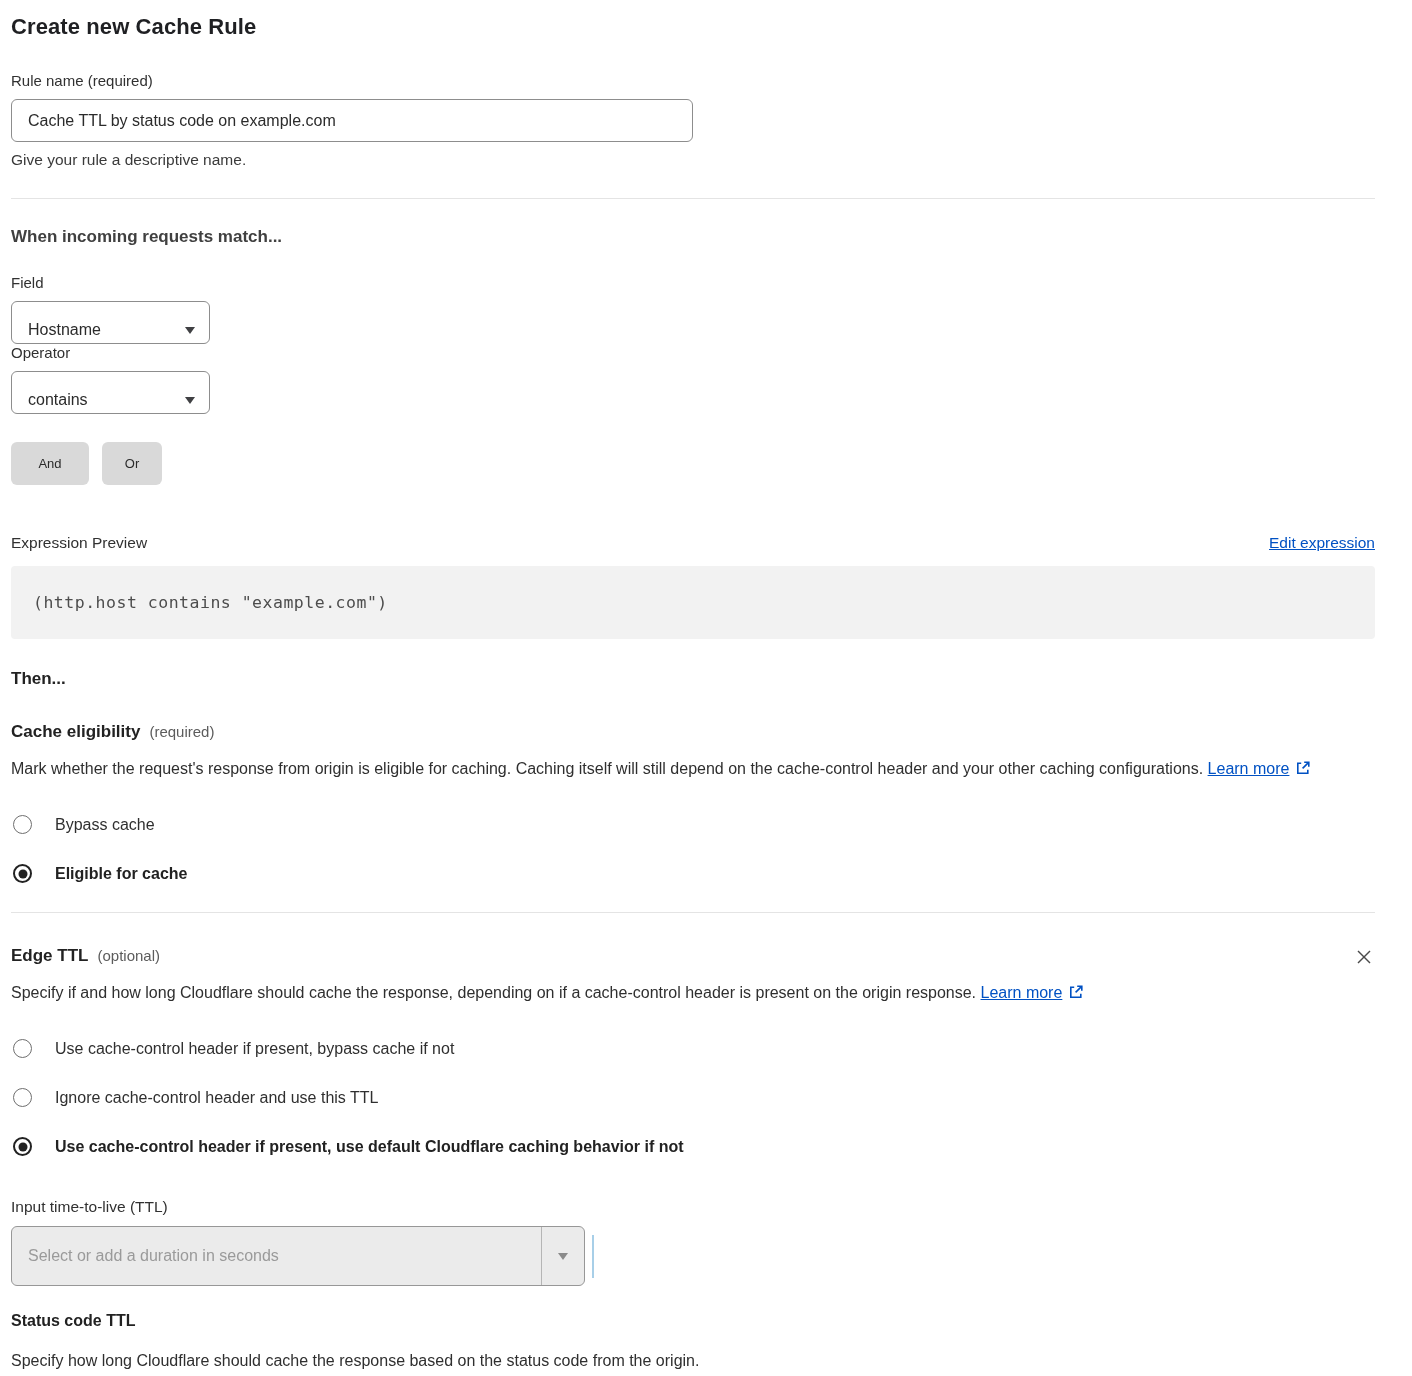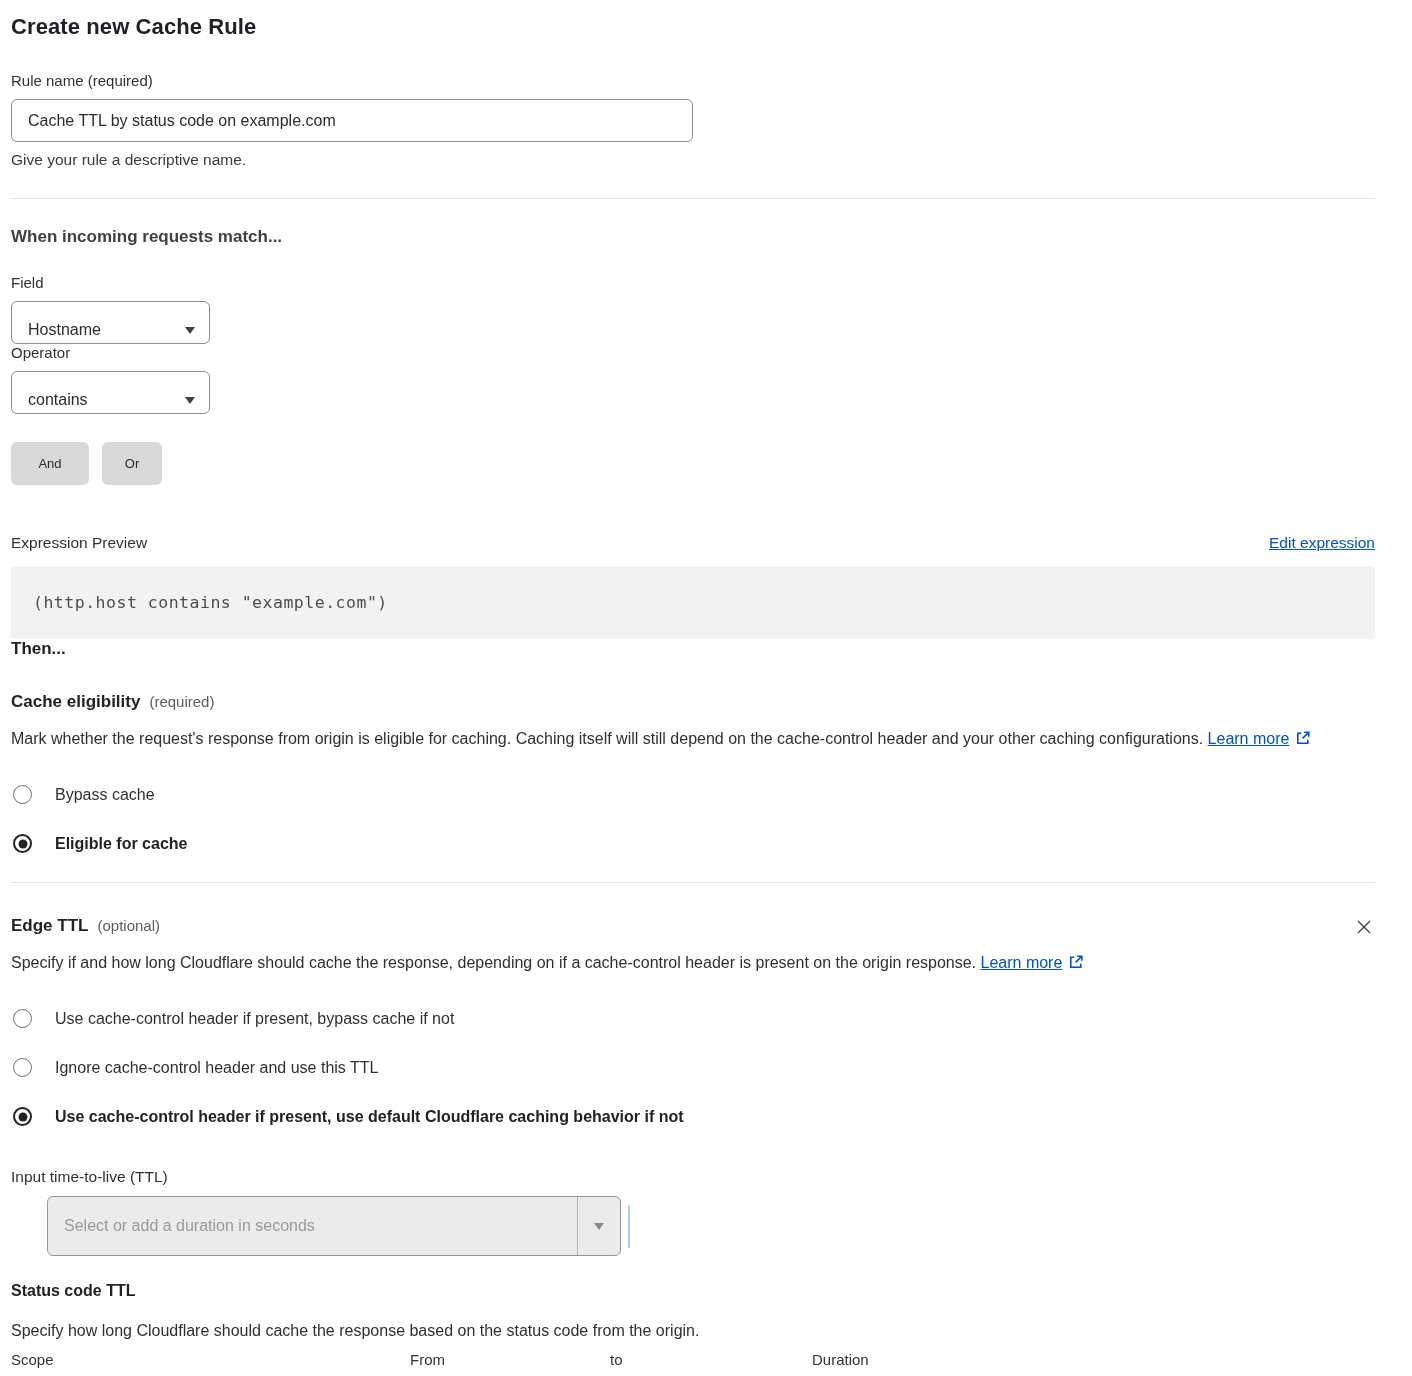--- a/index.html
+++ b/index.html
@@ -100,21 +100,21 @@
     align-items: center;
     padding: 0 22px;
   }
   .code-block code {
     font-family: "DejaVu Sans Mono", "Liberation Mono", monospace;
     font-size: 16.5px;
     color: #4d4d4d;
     letter-spacing: .5px;
   }
 
-  h2.then-heading { font-size: 17px; font-weight: 700; color: #222; }
+  h2.then-heading { font-size: 17px; font-weight: 700; color: #222; margin-top: 30px; }
 
   .subsection-header { display: flex; align-items: baseline; margin-top: 33px; }
   .subsection-title { font-size: 17px; font-weight: 700; color: #222; }
   .subsection-tag { font-size: 15px; color: #5c5c5c; margin-left: 9px; }
   .subsection-desc { font-size: 16px; color: #2f2f2f; line-height: 28px; margin-top: 13px; max-width: 1345px; }
   .subsection-desc .link { font-size: 16px; }
   .ext-icon { display: inline-block; vertical-align: -2px; margin-left: 6px; }
 
   .radio-row { display: flex; align-items: center; margin-top: 30px; cursor: pointer; }
   .radio-circle {
@@ -152,21 +152,20 @@
   .ttl-select {
     width: 574px;
     height: 60px;
     background: #ebebeb;
     border: 1px solid #979797;
     border-radius: 6px;
     display: flex;
     align-items: stretch;
     overflow: hidden;
     cursor: default;
-    margin-left: 36px;
   }
   .ttl-placeholder { flex: 1; display: flex; align-items: center; padding-left: 16px; font-size: 16px; color: #9a9a9a; }
   .ttl-chevron-box { width: 43px; border-left: 1px solid #b5b5b5; display: flex; align-items: center; justify-content: center; }
   .caret-line { width: 2px; height: 43px; background: #a8cfe8; margin-left: 7px; }
 
   h3.status-title { font-size: 16px; font-weight: 700; color: #222; margin-top: 26px; }
   .status-desc { font-size: 16px; color: #2f2f2f; margin-top: 22px; }
 
   .status-row { display: flex; align-items: flex-start; margin-top: 11px; }
   .status-col { display: flex; flex-direction: column; }

